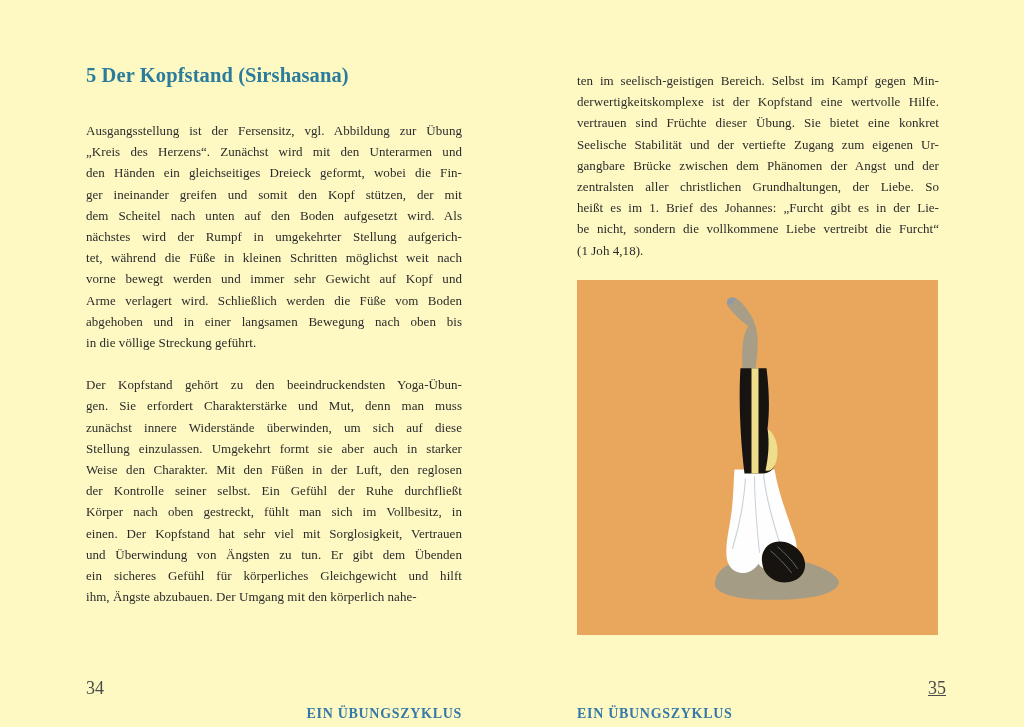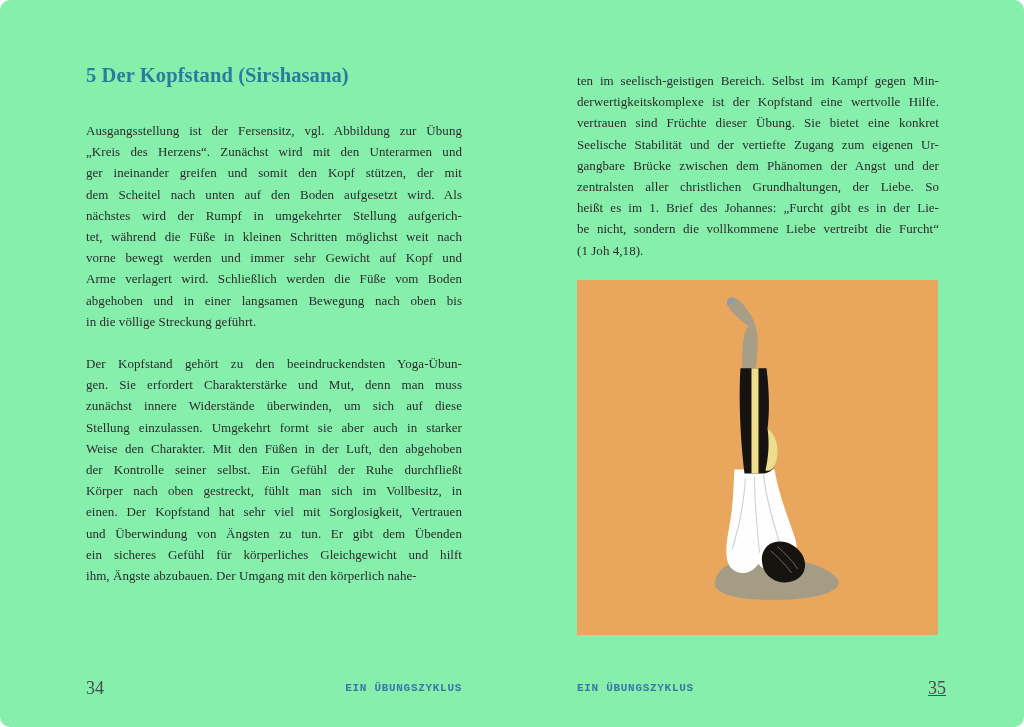--- a/index.html
+++ b/index.html
@@ -1,18 +1,18 @@
 <!DOCTYPE html>
 <html><head>
 <meta charset="utf-8">
 <style>
   html,body{margin:0;padding:0;background:#ffffff;}
   .spread{
-    position:relative;width:1024px;height:727px;background:#86efac;
-    font-family:"Liberation Serif",serif;color:#2b2b2b;overflow:hidden;border-radius:10px;
+    position:relative;width:1024px;height:727px;background:#fef9c3;
+    font-family:"Liberation Serif",serif;color:#2b2b2b;overflow:hidden;
   }
   
   .col{position:absolute;}
   .col-left{left:86px;top:63px;width:376px;}
   .col-right{left:577px;top:70px;width:362px;}
   .heading{
     font-size:20.5px;font-weight:bold;color:#2a7c9c;
     letter-spacing:0.1px;margin:0 0 33px 0;line-height:24px;
   }
   .para{margin:0 0 21px 0;font-size:13px;line-height:21.2px;}
@@ -28,51 +28,52 @@
   }
   .illustration svg{display:block;width:100%;height:100%;}
   
   .footer-pagenum{
     position:absolute;top:678px;font-size:18px;color:#4a4a4a;
     font-family:"Liberation Serif",serif;
   }
   .pagenum-left{left:86px;}
   .pagenum-right{right:78px;text-align:left;text-decoration:underline;}
   .footer-label{
-    position:absolute;top:682px;font-family:Liberation Mono, monospace;
-    font-size:11px;font-weight:bold;letter-spacing:0.7px;color:#3579a8;
+    position:absolute;top:706px;font-family:Liberation Serif, serif;
+    font-size:14px;font-weight:bold;letter-spacing:0.7px;color:#3579a8;
   }
   .label-left{left:86px;width:376px;text-align:right;}
   .label-right{left:577px;width:362px;text-align:left;}
 </style>
 </head>
 <body>
 
 <div class="spread">
 
   <div class="col col-left">
     <h1 class="heading">5 Der Kopfstand (Sirshasana)</h1>
     <div class="para">
         <div class="line">Ausgangsstellung ist der Fersensitz, vgl. Abbildung zur Übung</div>
         <div class="line">„Kreis des Herzens“. Zunächst wird mit den Unterarmen und</div>
+        <div class="line">den Händen ein gleichseitiges Dreieck geformt, wobei die Fin-</div>
         <div class="line">ger ineinander greifen und somit den Kopf stützen, der mit</div>
         <div class="line">dem Scheitel nach unten auf den Boden aufgesetzt wird. Als</div>
         <div class="line">nächstes wird der Rumpf in umgekehrter Stellung aufgerich-</div>
         <div class="line">tet, während die Füße in kleinen Schritten möglichst weit nach</div>
         <div class="line">vorne bewegt werden und immer sehr Gewicht auf Kopf und</div>
         <div class="line">Arme verlagert wird. Schließlich werden die Füße vom Boden</div>
         <div class="line">abgehoben und in einer langsamen Bewegung nach oben bis</div>
         <div class="line">in die völlige Streckung geführt.</div>
       </div>
     <div class="para">
         <div class="line">Der Kopfstand gehört zu den beeindruckendsten Yoga-Übun-</div>
         <div class="line">gen. Sie erfordert Charakterstärke und Mut, denn man muss</div>
         <div class="line">zunächst innere Widerstände überwinden, um sich auf diese</div>
         <div class="line">Stellung einzulassen. Umgekehrt formt sie aber auch in starker</div>
-        <div class="line">Weise den Charakter. Mit den Füßen in der Luft, den abgehoben</div>
+        <div class="line">Weise den Charakter. Mit den Füßen in der Luft, den reglosen</div>
         <div class="line">der Kontrolle seiner selbst. Ein Gefühl der Ruhe durchfließt</div>
         <div class="line">Körper nach oben gestreckt, fühlt man sich im Vollbesitz, in</div>
         <div class="line">einen. Der Kopfstand hat sehr viel mit Sorglosigkeit, Vertrauen</div>
         <div class="line">und Überwindung von Ängsten zu tun. Er gibt dem Übenden</div>
         <div class="line">ein sicheres Gefühl für körperliches Gleichgewicht und hilft</div>
         <div class="line">ihm, Ängste abzubauen. Der Umgang mit den körperlich nahe-</div>
       </div>
   </div>
 
   <div class="col col-right">

